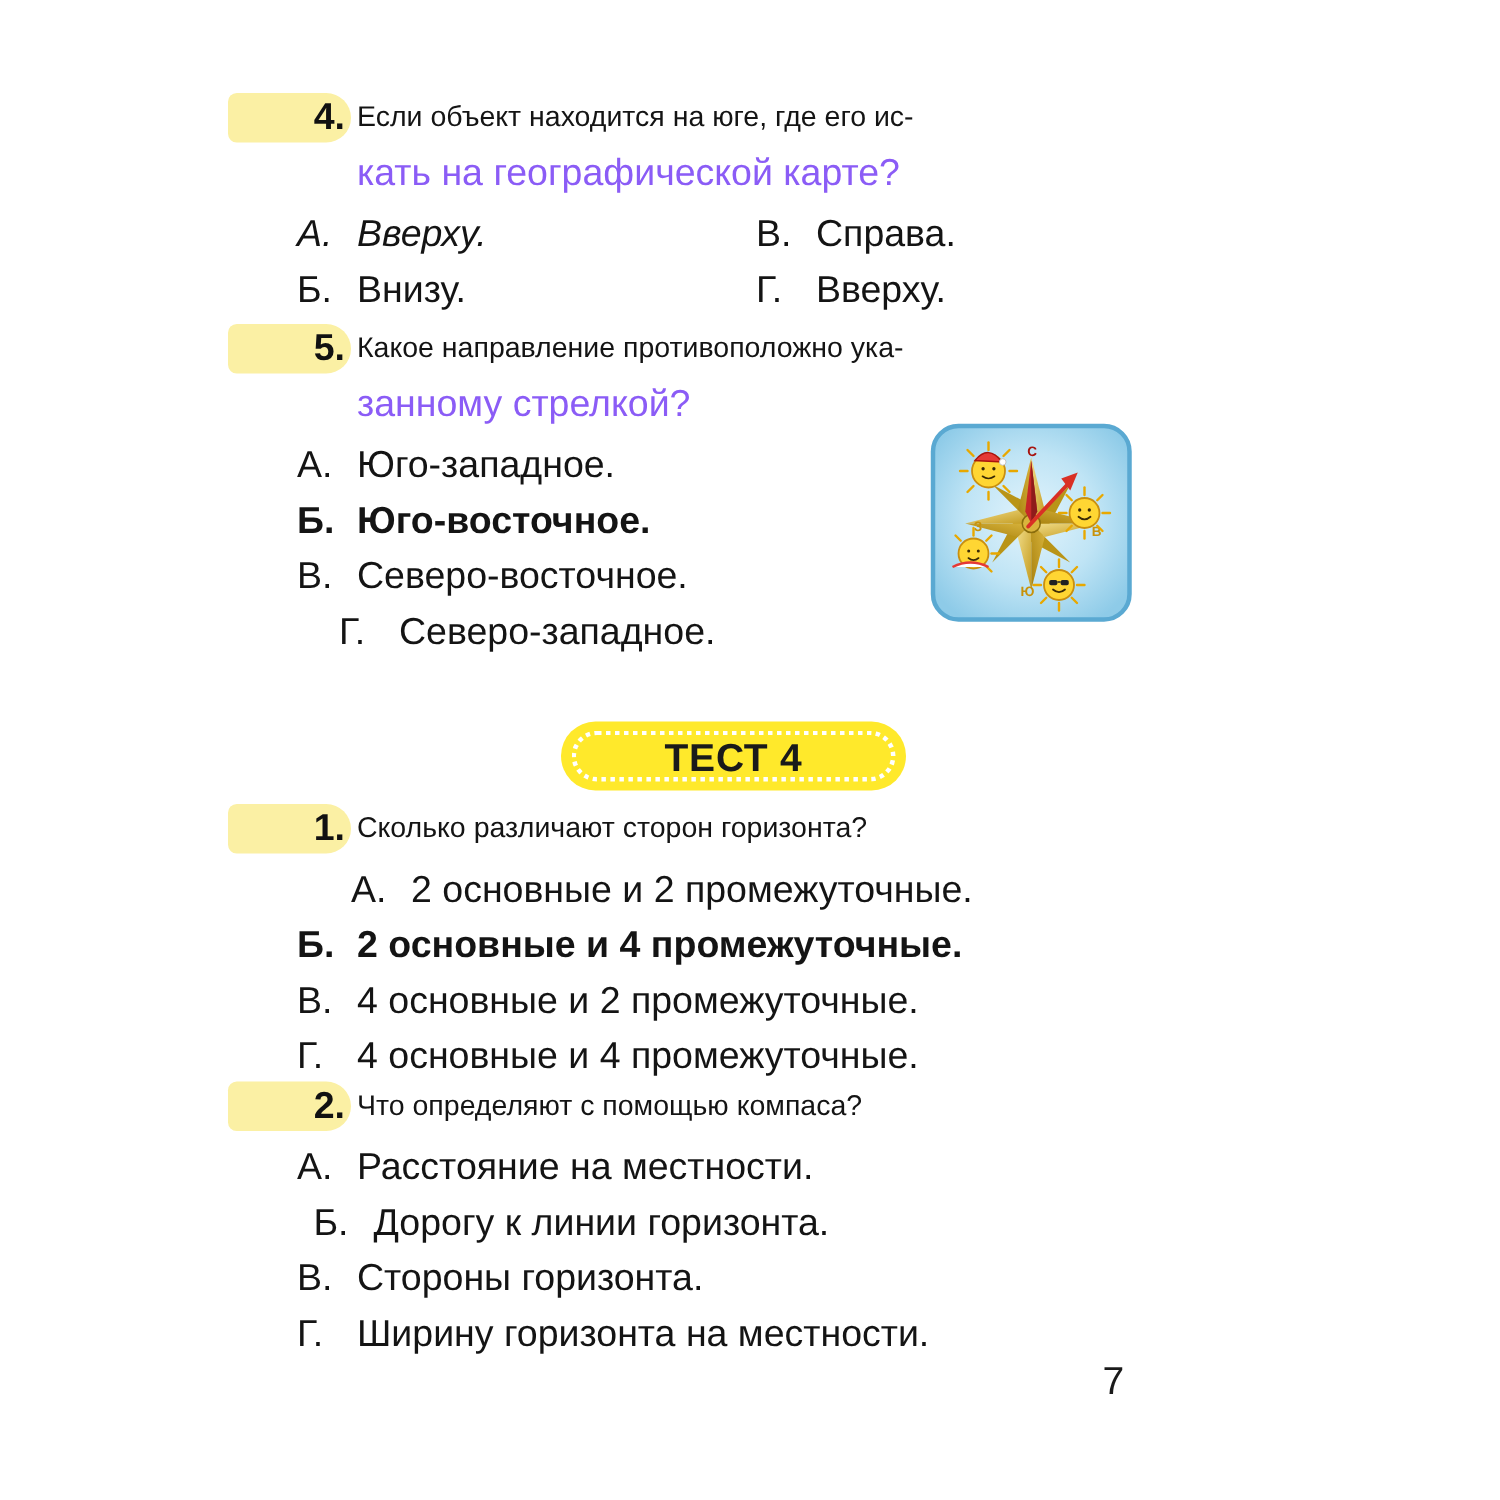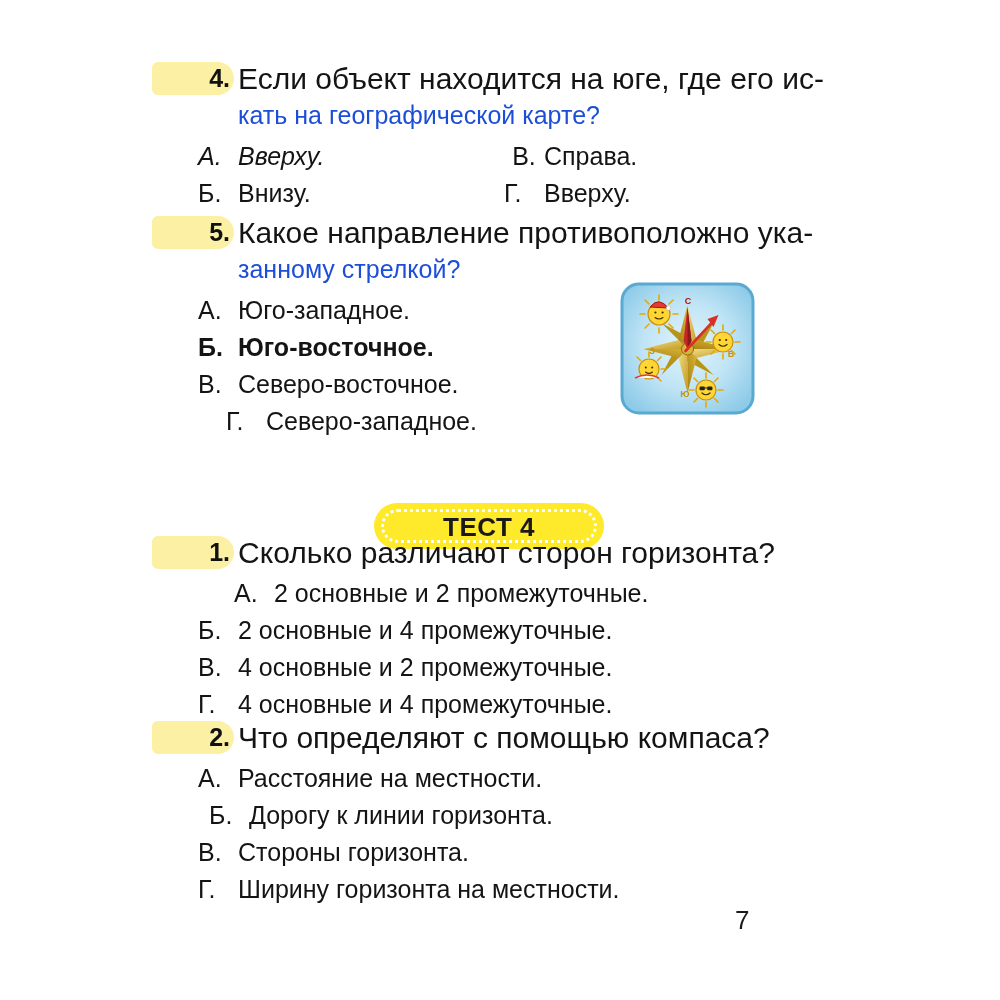--- a/index.html
+++ b/index.html
@@ -57,33 +57,33 @@
     font-weight: bold;
     line-height: 31px;
     color: #111111;
     z-index: 2;
   }
 
   .qtext {
     position: absolute;
     left: 86px;
     top: 0px;
-    font-size: 30px;
+    font-size: 19px;
     line-height: 37px;
     color: #141414;
     white-space: nowrap;
     z-index: 2;
   }
 
   .qtext2 {
     position: absolute;
     left: 86px;
     font-size: 25px;
     line-height: 37px;
-    color: #1d4ed8;
+    color: #8b5cf6;
     white-space: nowrap;
     z-index: 2;
   }
 
   
   .opt {
     position: absolute;
     font-size: 25px;
     line-height: 37px;
     color: #141414;
@@ -91,21 +91,21 @@
   }
   .opt .letter {
     display: inline-block;
     width: 40px;
   }
 
   
   .test-banner {
     position: absolute;
     left: 374px;
-    top: 503px;
+    top: 481px;
     width: 230px;
     height: 46px;
     background: #ffe92b;
     border-radius: 23px;
     box-sizing: border-box;
   }
   .test-banner .dots {
     position: absolute;
     left: 7px;
     top: 6px;
@@ -157,21 +157,21 @@
       <div class="qtext">Если объект находится на юге, где его ис-</div>
       <div class="qtext2" style="top:37px;">кать на географической карте?</div>
     </div>
 
     <div class="opt" style="left:46px; top:78px;font-style:italic;">
       <span class="letter">А.</span><span>Вверху.</span>
     </div>
     <div class="opt" style="left:46px; top:115px;">
       <span class="letter">Б.</span><span>Внизу.</span>
     </div>
-    <div class="opt" style="left:352px; top:78px;text-align:center;">
+    <div class="opt" style="left:352px; top:78px;">
       <span class="letter">В.</span><span>Справа.</span>
     </div>
     <div class="opt" style="left:352px; top:115px;">
       <span class="letter">Г.</span><span>Вверху.</span>
     </div>
   </div>
 
   <div class="question" style="top:214px;">
     <div class="qhead">
       <div class="numbadge"></div>
@@ -332,21 +332,21 @@
   <div class="question" style="top:534px;">
     <div class="qhead">
       <div class="numbadge"></div>
       <div class="qnum">1.</div>
       <div class="qtext">Сколько различают сторон горизонта?</div>
     </div>
 
     <div class="opt" style="left:46px; top:41px;margin-left:36px;">
       <span class="letter">А.</span><span>2 основные и 2 промежуточные.</span>
     </div>
-    <div class="opt" style="left:46px; top:78px;">
+    <div class="opt" style="left:46px; top:78px;font-weight:bold;">
       <span class="letter">Б.</span><span>2 основные и 4 промежуточные.</span>
     </div>
     <div class="opt" style="left:46px; top:115px;">
       <span class="letter">В.</span><span>4 основные и 2 промежуточные.</span>
     </div>
     <div class="opt" style="left:46px; top:152px;">
       <span class="letter">Г.</span><span>4 основные и 4 промежуточные.</span>
     </div>
   </div>
 

